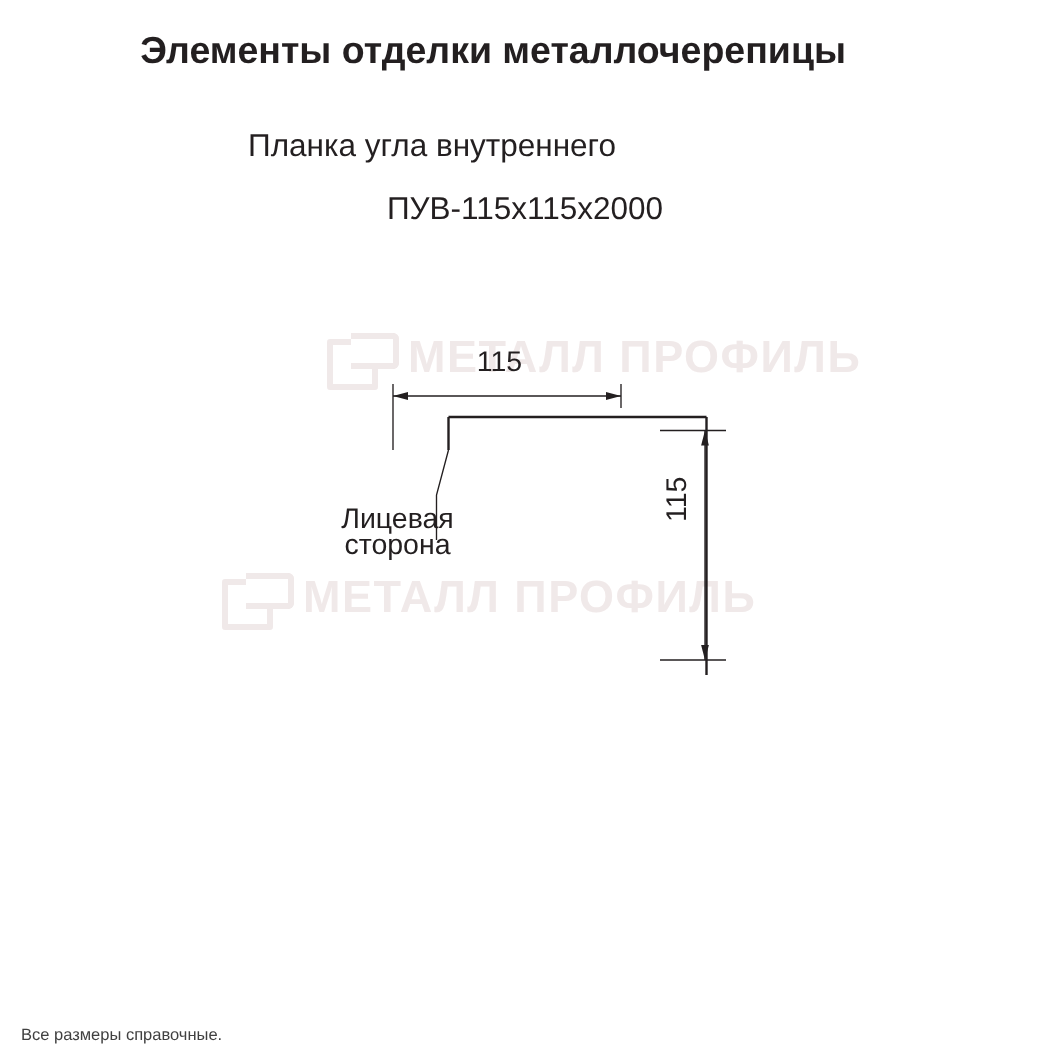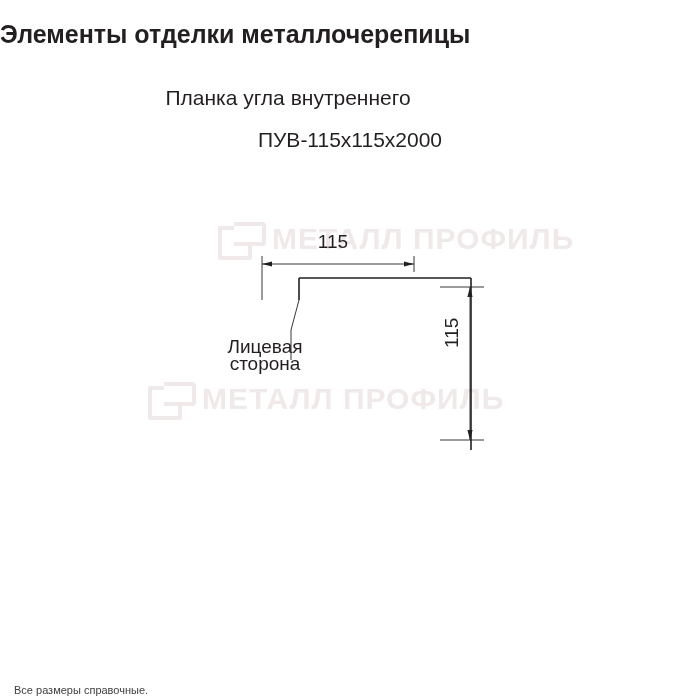--- a/index.html
+++ b/index.html
@@ -21,21 +21,21 @@
     width: 700px;
     height: 700px;
   }
 
   
   .title-main {
     position: absolute;
     top: 20px;
     left: 0;
     width: 564px;
-    text-align: left;
+    text-align: right;
     font-size: 25px;
     font-weight: bold;
     letter-spacing: 0px;
   }
   .title-sub {
     position: absolute;
     top: 86px;
     left: 0;
     width: 576px;
     text-align: center;

